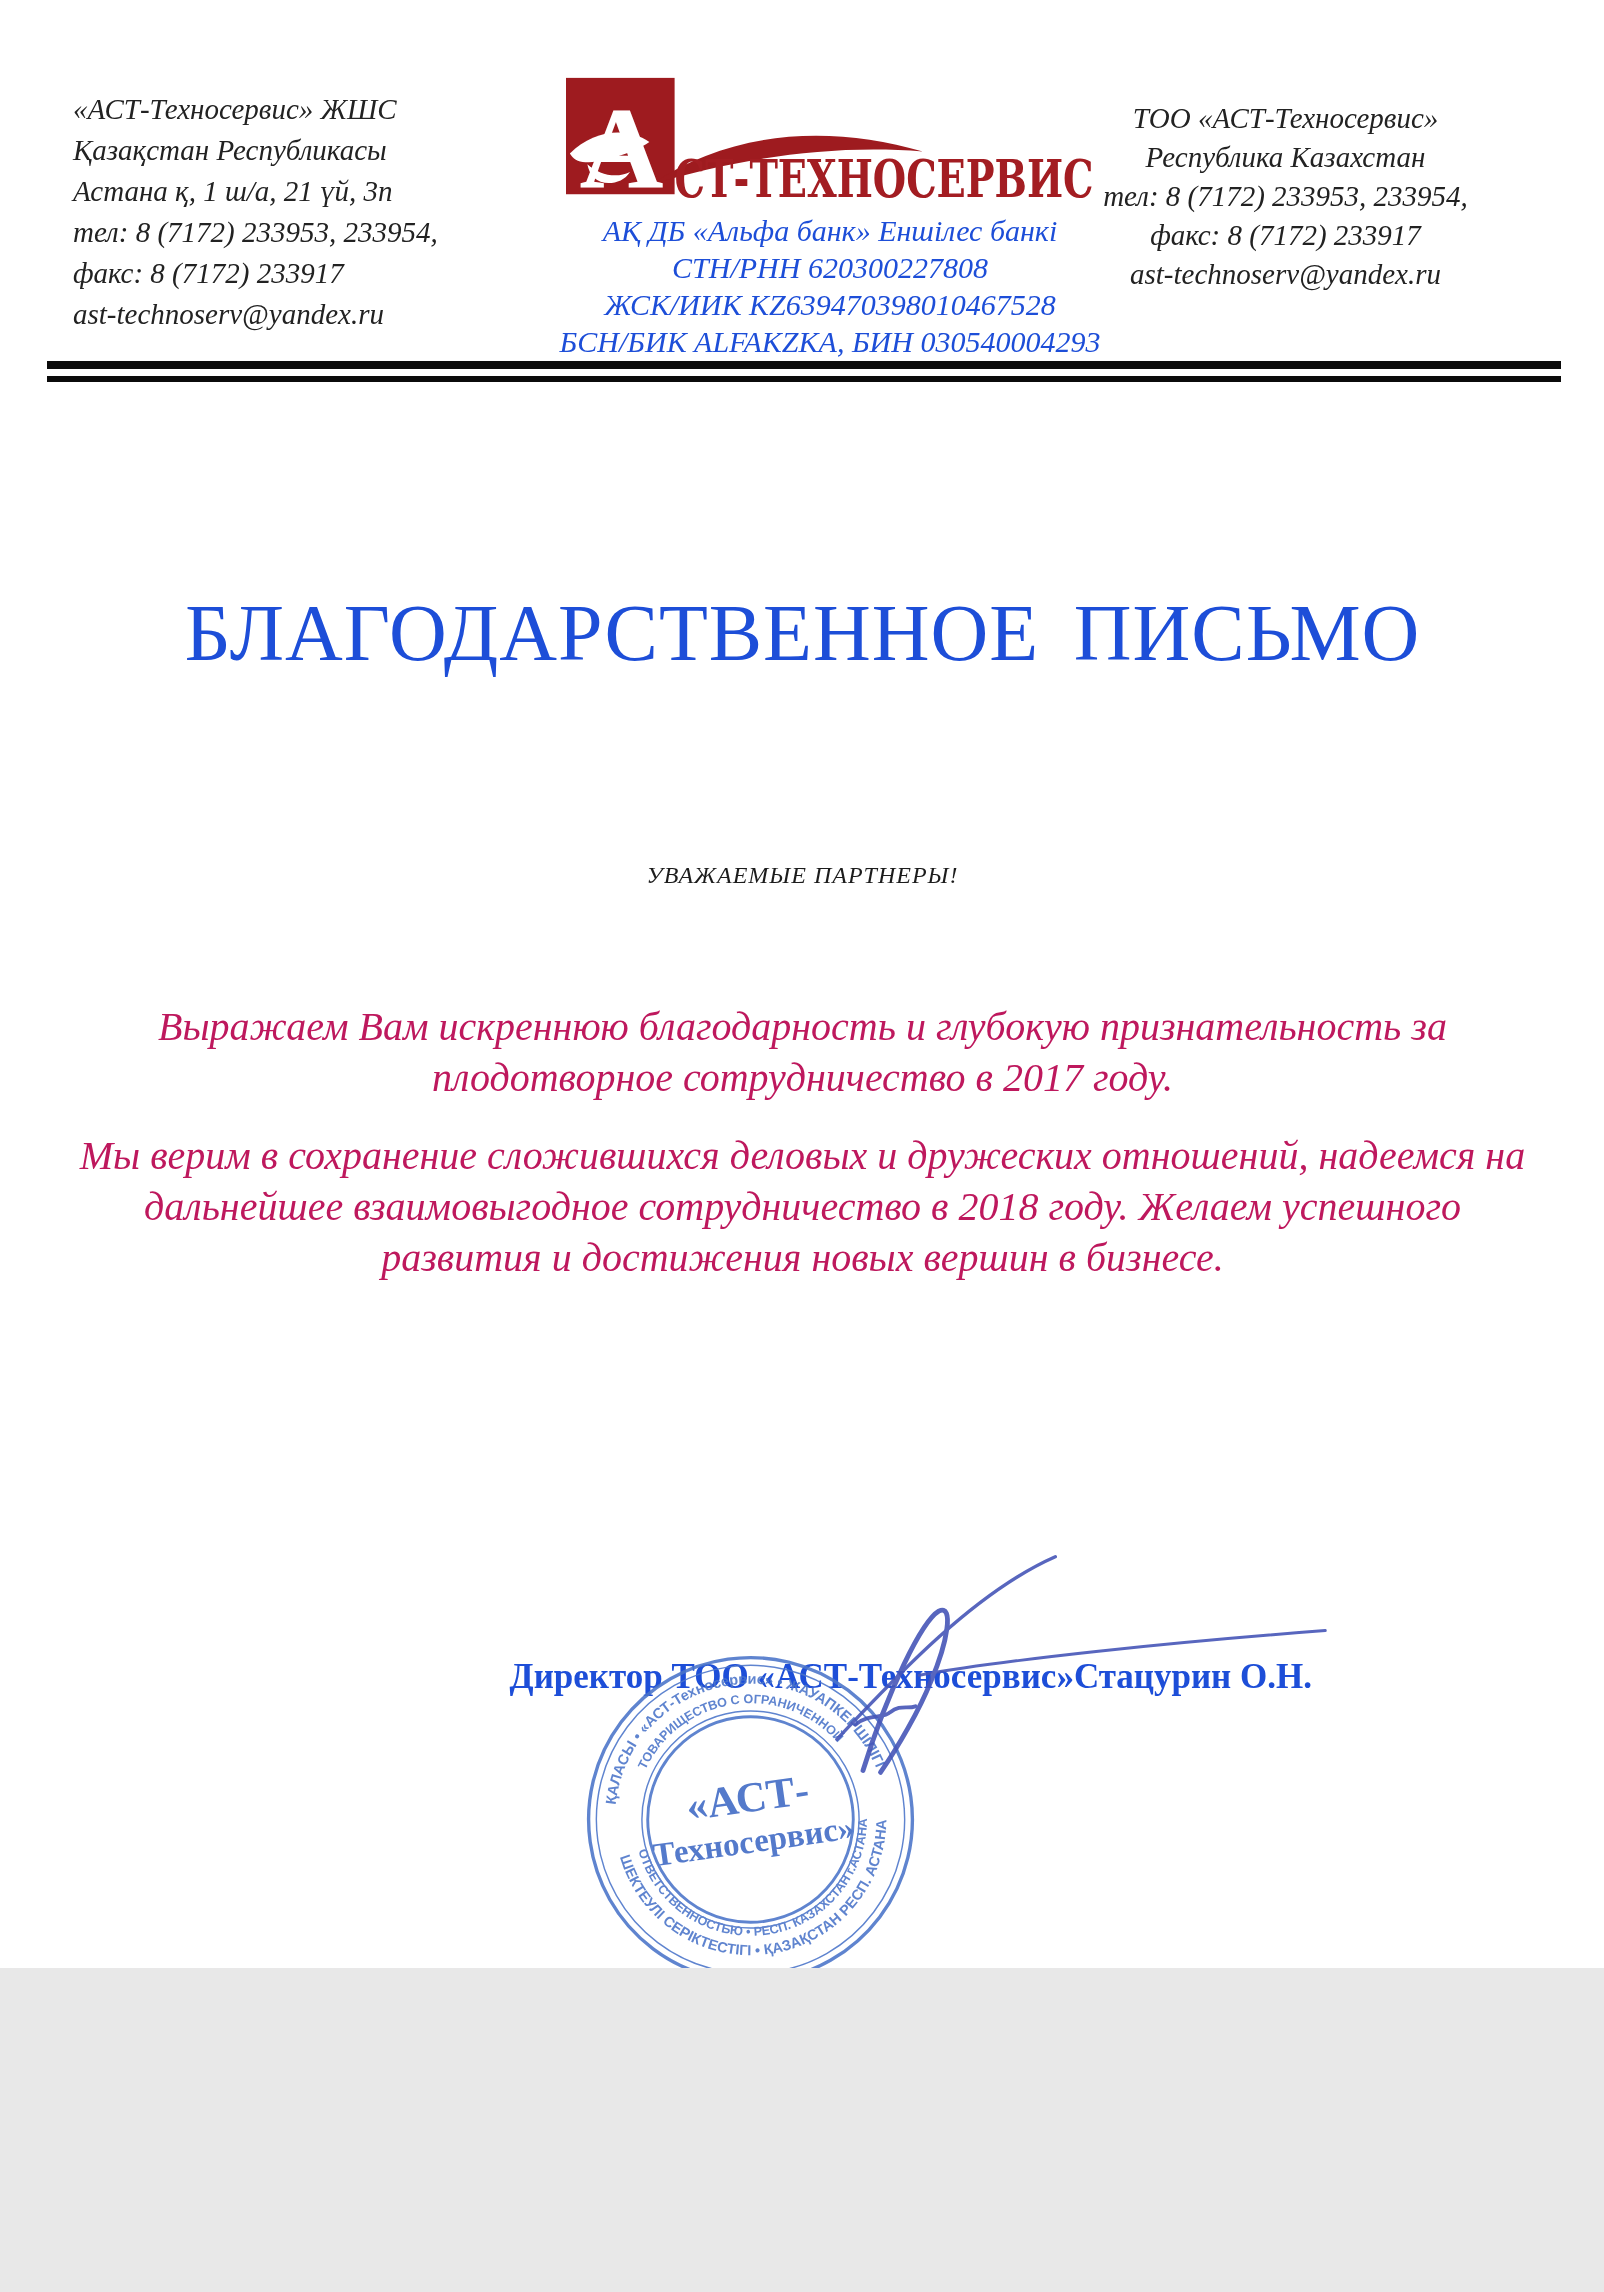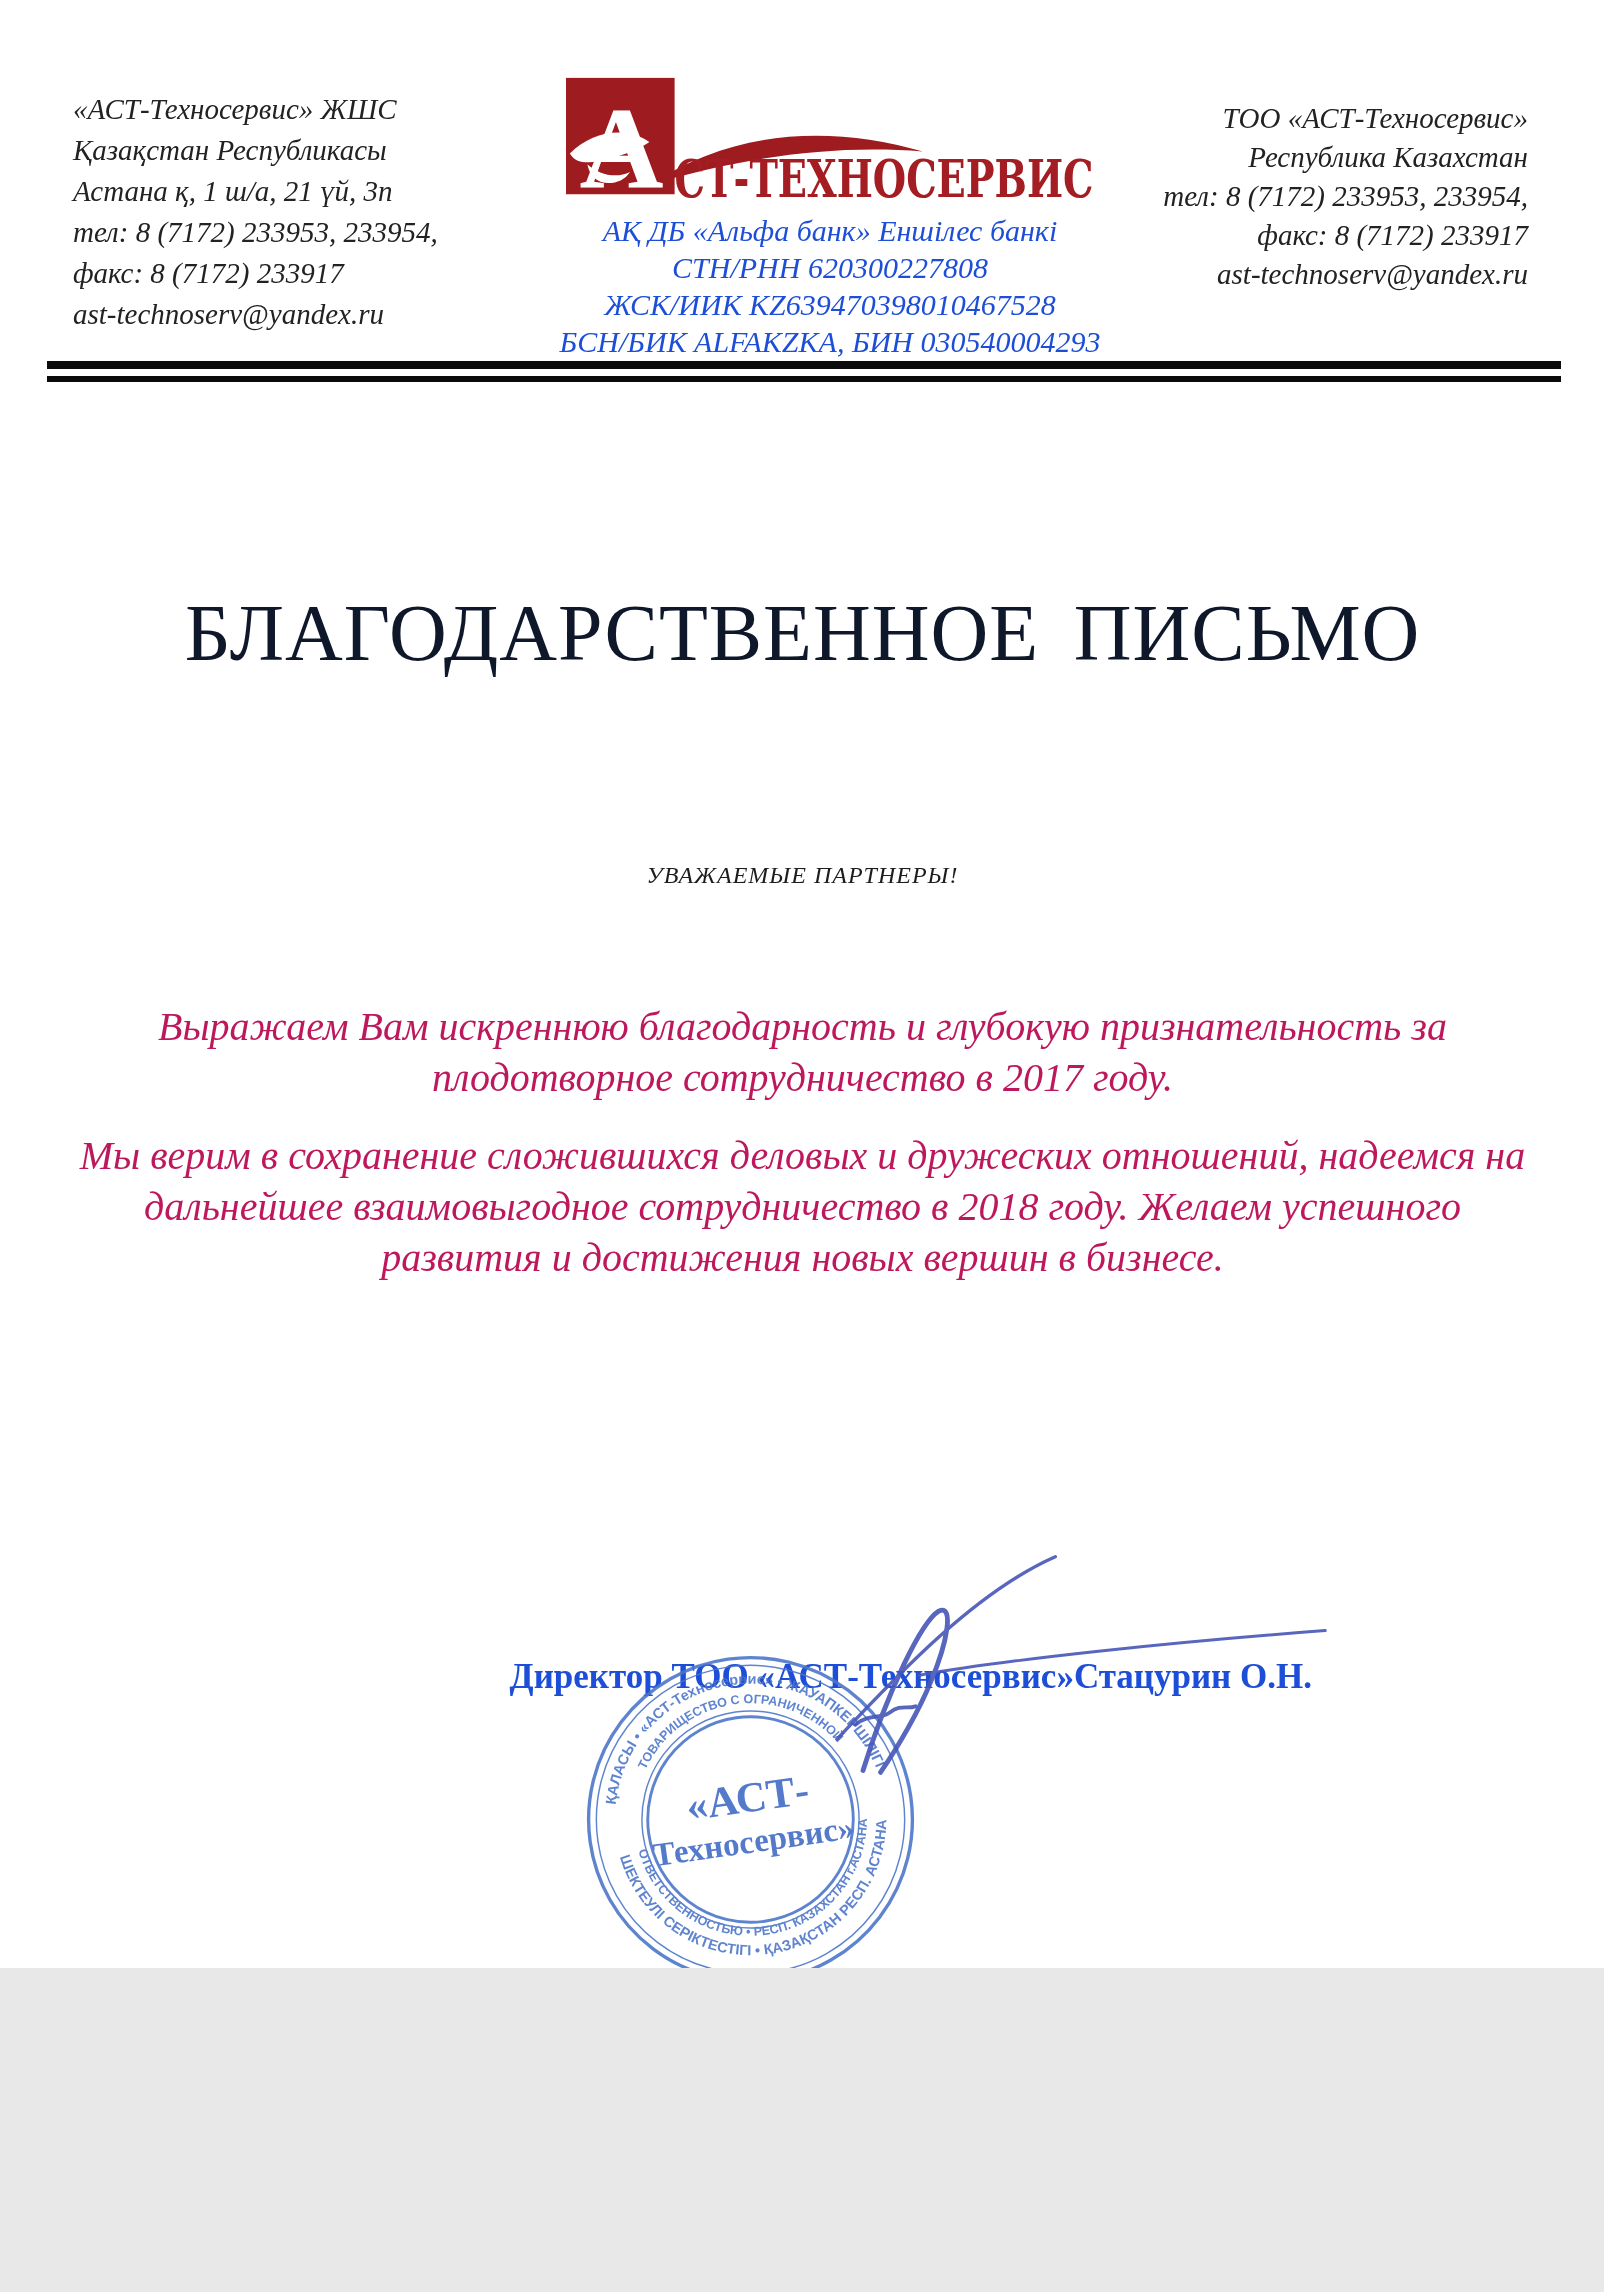--- a/index.html
+++ b/index.html
@@ -9,34 +9,34 @@
     font-family:"Liberation Serif", serif;color:#1a1a1a;
   }
   .nowrap{white-space:nowrap;}
   
   .lh-left{
     position:absolute;left:73px;top:89px;width:427px;
     font-style:italic;font-size:29px;line-height:41px;text-align:left;color:#222;
   }
   .lh-right{
     position:absolute;right:77px;top:99px;width:485px;
-    font-style:italic;font-size:29px;line-height:39px;text-align:right;color:#222;
+    font-style:italic;font-size:29px;line-height:39px;text-align:center;color:#222;
   }
   .lh-center-bank{
     position:absolute;left:539px;top:212px;width:582px;
     font-style:italic;font-size:30px;line-height:37px;text-align:center;color:#1d4ed8;
   }
   .logo-svg{position:absolute;left:566px;top:70px;}
   
   .rule{position:absolute;left:47px;top:361px;width:1514px;border-top:8.7px solid #0b0b0b;}
   .rule .rule2{margin-top:6.8px;height:5.8px;background:#0b0b0b;}
   
   .title{
     position:absolute;left:0;top:588px;width:100%;text-align:center;
-    font-size:80px;letter-spacing:1px;word-spacing:13.6px;color:#0f172a;font-weight:400;margin:0;
+    font-size:80px;letter-spacing:1px;word-spacing:13.6px;color:#1d4ed8;font-weight:400;margin:0;
   }
   .salutation{
     position:absolute;left:0;top:862px;width:100%;text-align:center;
     font-style:italic;font-size:24px;letter-spacing:1px;color:#1c1c1c;
   }
   .para{
     position:absolute;left:39px;width:1527px;text-align:center;
     font-style:italic;font-size:40px;line-height:51px;color:#be185d;
   }
   .para1{top:1001px;}

